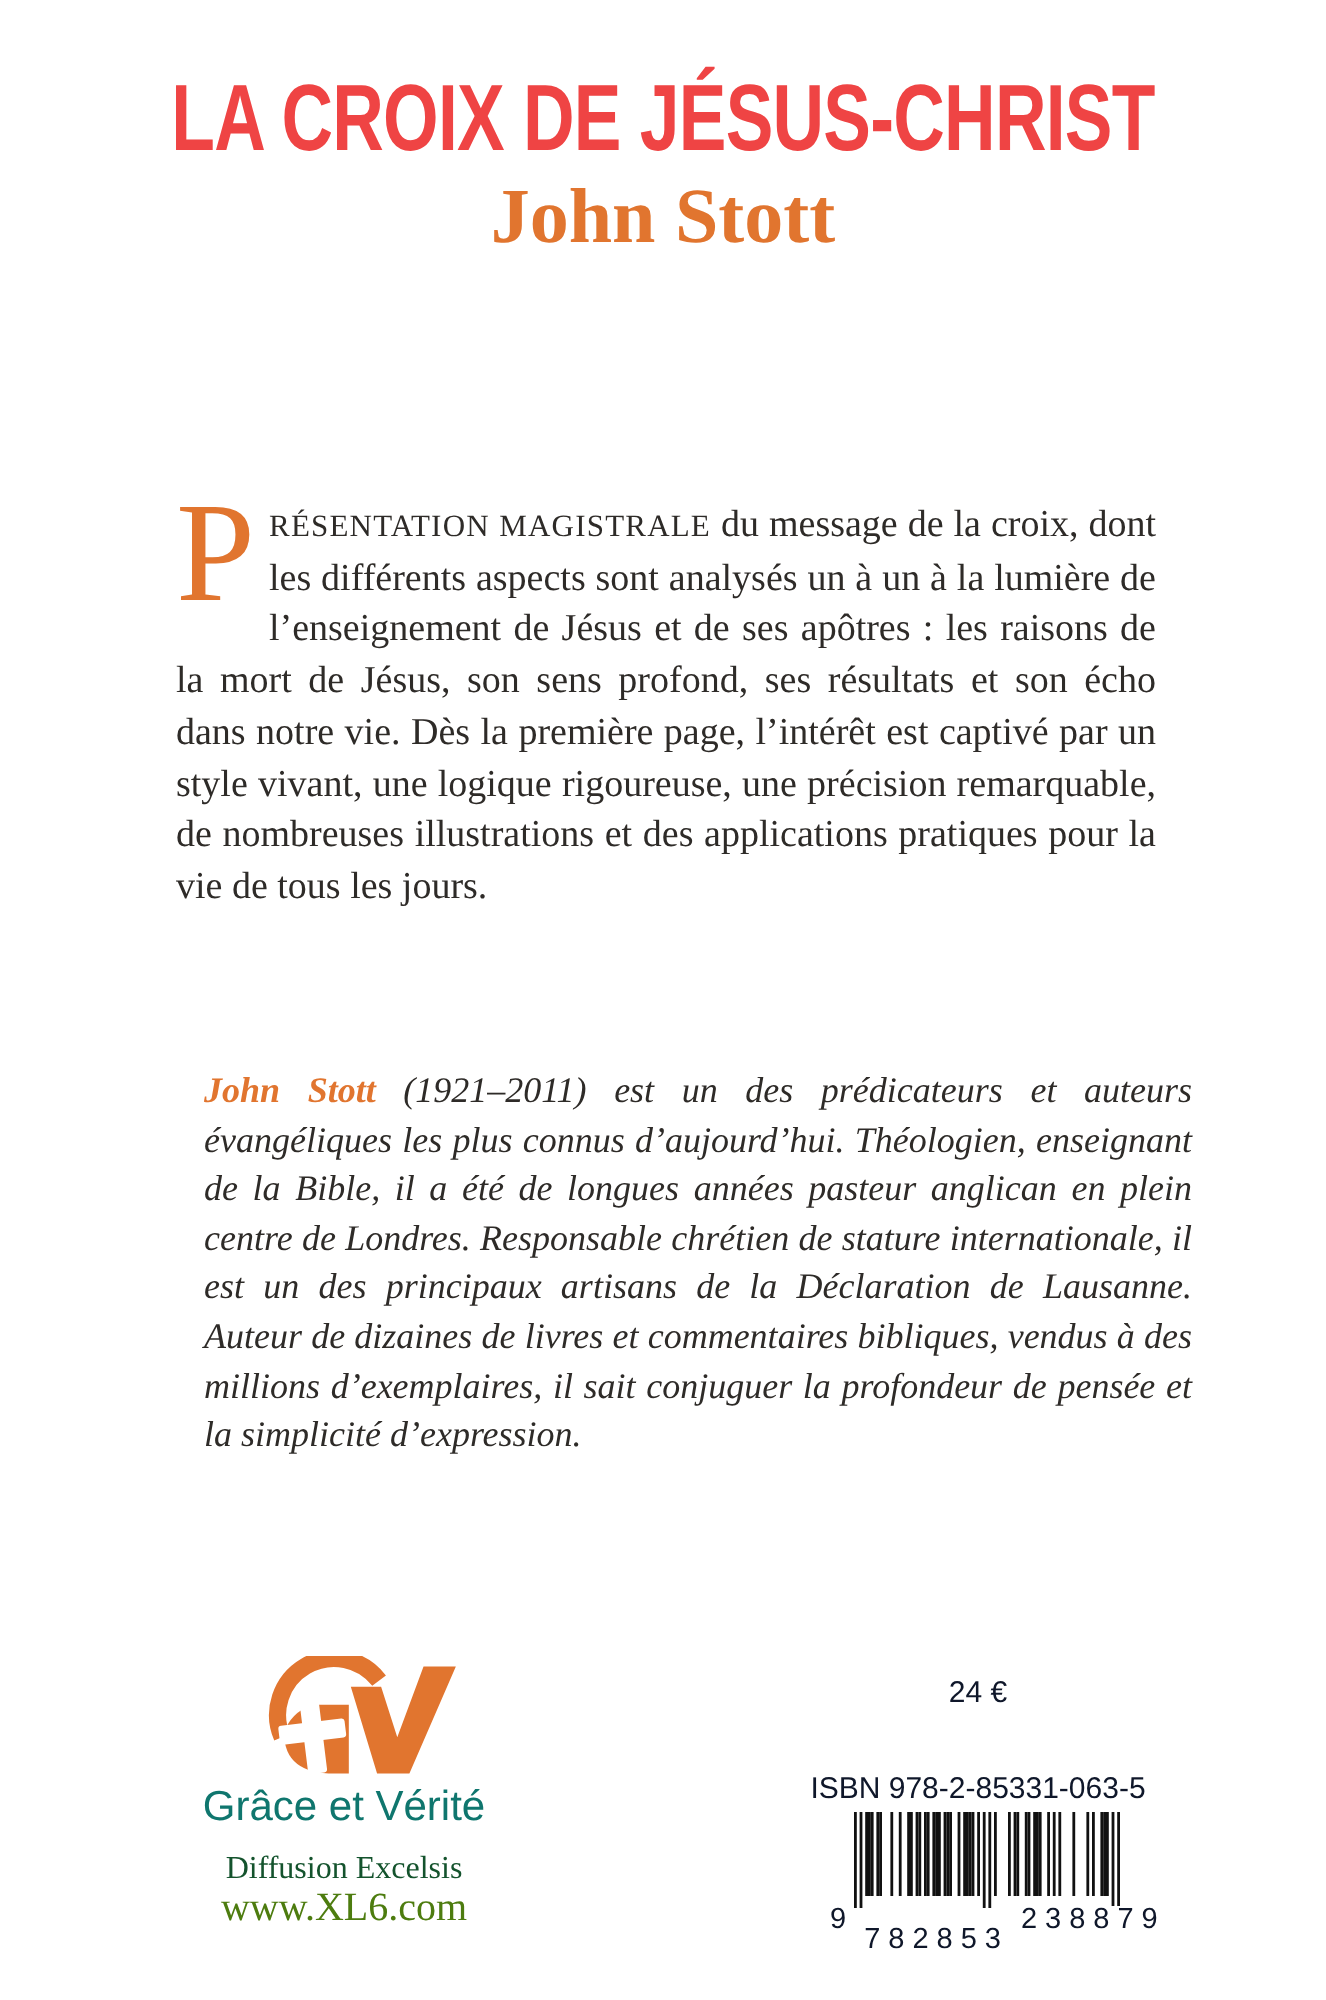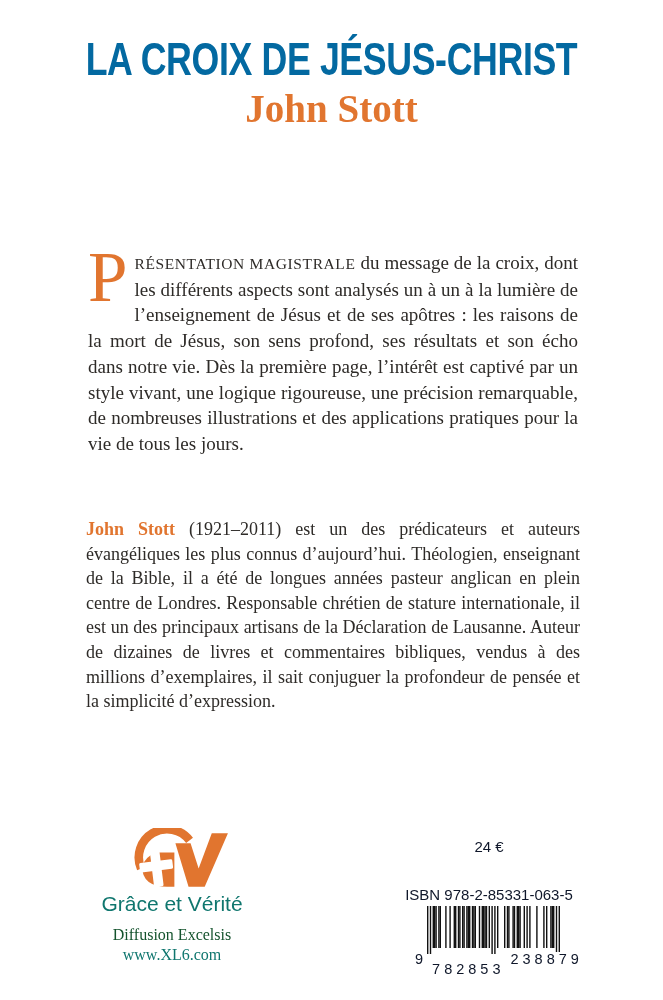--- a/index.html
+++ b/index.html
@@ -13,21 +13,21 @@
   }
   
   .title-block{position:absolute;top:36px;left:0;width:663px;text-align:center;}
   .book-title{
     margin:0;
     font-family:"Liberation Sans", sans-serif;
     font-weight:700;
     font-size:47px;
     line-height:46px;
     letter-spacing:-0.5px;
-    color:#0369a1;
+    color:#ef4444;
     white-space:nowrap;
   }
   .book-title .squeeze{display:inline-block;transform:scaleX(0.76);transform-origin:50% 50%;}
   .book-author{
     margin:4px 0 0 0;
     font-family:"Liberation Serif", serif;
     font-weight:700;
     font-size:39px;
     line-height:46px;
     color:#E1752F;
@@ -46,36 +46,37 @@
     line-height:51px;
     padding:2px 7px 0 0;
     color:#E1752F;
     font-family:"Liberation Serif", serif;
   }
   .smallcaps{font-size:15.5px;letter-spacing:0.6px;margin-top:32px;}
   
   .bio{
     position:absolute;top:517px;left:86px;width:494px;
     font-size:18px;line-height:24.6px;
+    font-style:italic;
     color:#2E2B28;
     text-align:justify;
-    margin:0;
+    margin:16px;
   }
   .bio .bio-name{font-weight:700;color:#E1752F;}
   
   .publisher{position:absolute;left:86px;top:828px;width:172px;text-align:center;}
   .logo{display:block;margin:0 auto;margin-left:48px;}
   .publisher-name{
     font-family:"Liberation Sans", sans-serif;
     font-size:21px;line-height:24px;
     color:#0f766e;
     margin-top:2px;
   }
   .distributor{font-size:16px;line-height:20px;color:#14532d;margin-top:9px;}
-  .website{font-size:16px;line-height:19px;color:#0f766e;}
+  .website{font-size:20px;line-height:19px;color:#4d7c0f;}
   
   .commerce{position:absolute;left:398px;top:839px;width:182px;text-align:center;
             font-family:"Liberation Sans", sans-serif;color:#0f172a;}
   .price{font-size:15px;line-height:16px;}
   .isbn{font-size:15px;line-height:16px;margin-top:32px;}
   .barcode-wrap{position:relative;width:150px;margin:3px auto 0 auto;}
   .barcode-digits{
     display:flex;justify-content:flex-start;
     font-size:14.5px;line-height:14px;margin-top:-6px;
     background:transparent;

